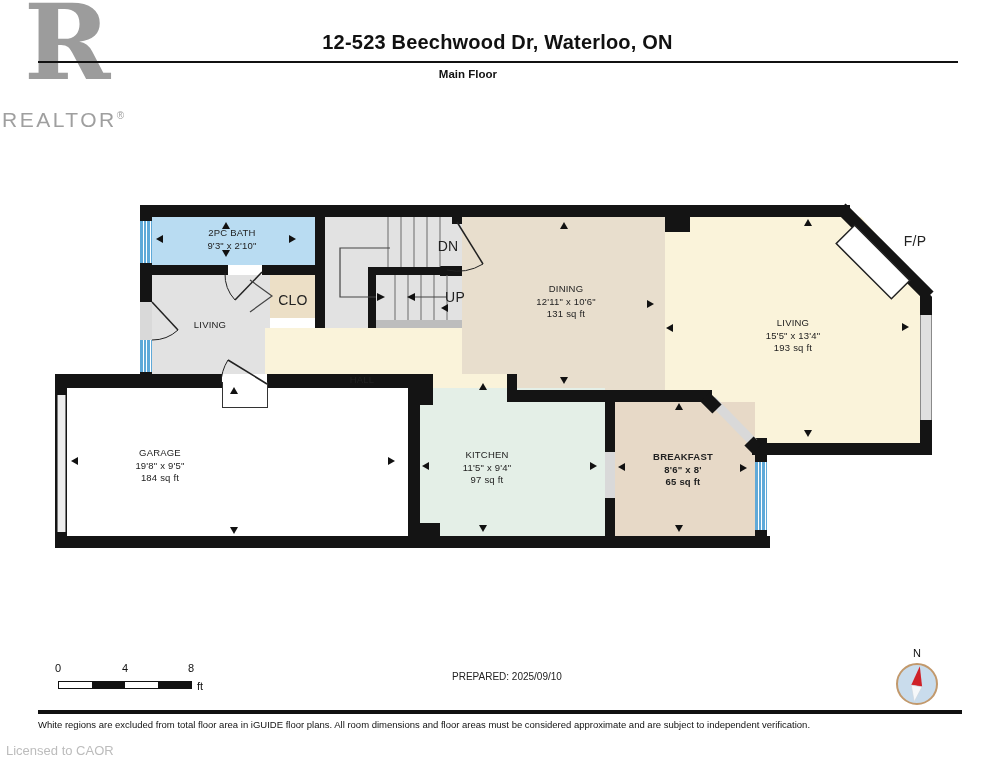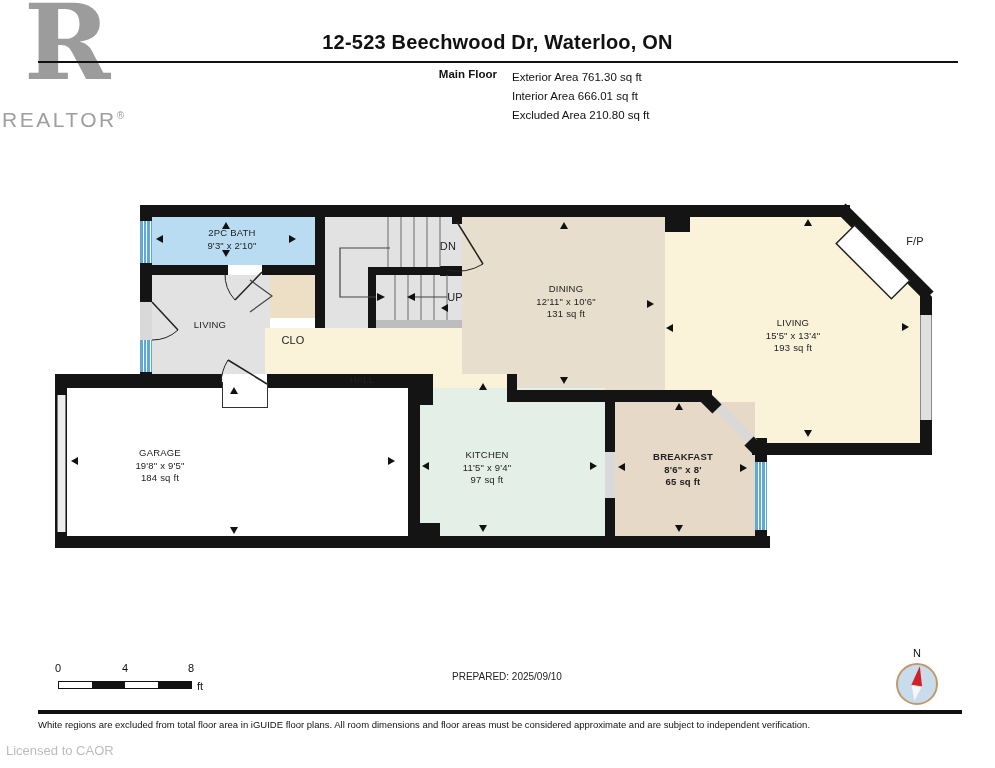--- a/index.html
+++ b/index.html
@@ -18,21 +18,21 @@
   #area-stats{position:absolute;left:512px;top:68px;font-size:11.5px;line-height:19px;}
   
   #plan{position:absolute;left:55px;top:200px;width:905px;height:365px;}
   .room{position:absolute;}
   .wall{position:absolute;background:#141414;}
   .win-blue{position:absolute;background:repeating-linear-gradient(90deg,#5fa9d8 0 2.6px,#ffffff 2.6px 3.6px);}
   .win-gray{position:absolute;background:#e0e0e0;border-left:1px solid #8a8a8a;border-right:1px solid #8a8a8a;box-sizing:border-box;}
   .opening{position:absolute;background:#d9d9d9;}
   .rlabel{position:absolute;transform:translate(-50%,-50%);text-align:center;font-size:9.5px;
           line-height:1.32;color:#222;white-space:nowrap;letter-spacing:.2px;}
-  .rlabel.sm{font-size:11px;}
+  .rlabel.sm{font-size:14px;}
   #svg-overlay{position:absolute;left:0;top:0;pointer-events:none;}
   .arr{position:absolute;width:0;height:0;}
   .arr-up{border-left:4.5px solid transparent;border-right:4.5px solid transparent;border-bottom:7px solid #111;}
   .arr-down{border-left:4.5px solid transparent;border-right:4.5px solid transparent;border-top:7px solid #111;}
   .arr-left{border-top:4.5px solid transparent;border-bottom:4.5px solid transparent;border-right:7px solid #111;}
   .arr-right{border-top:4.5px solid transparent;border-bottom:4.5px solid transparent;border-left:7px solid #111;}
   #garage-door{position:absolute;left:2px;top:195px;width:9px;height:137px;background:#ededed;
                border-left:1px solid #7a7a7a;border-right:1px solid #7a7a7a;box-sizing:border-box;}
   #step-box{position:absolute;left:167px;top:182px;width:46px;height:26px;background:#fff;
             border:1.5px solid #333;border-top:none;box-sizing:border-box;}
@@ -51,25 +51,20 @@
 </head>
 <body>
 
 <div id="page">
 
   <div id="logo-r">R</div>
   <div id="logo-brand"><span>REALTOR</span><sup>®</sup></div>
   <div id="page-title">12-523 Beechwood Dr, Waterloo, ON</div>
   <div id="title-rule"></div>
   <div id="floor-label">Main Floor</div>
-  <div id="area-stats">
-    <div>Exterior Area 761.30 sq ft</div>
-    <div>Interior Area 666.01 sq ft</div>
-    <div>Excluded Area 210.80 sq ft</div>
-  </div>
 
   <div id="plan">
 
     <div class="room" style="left:610px;top:17px;width:267px;height:226px;background:#faf3da;"></div>
     <div class="room" style="left:97px;top:17px;width:163px;height:48px;background:#b9dcf2;"></div>
     <div class="room" style="left:270px;top:17px;width:137px;height:111px;background:#e2e2e2;"></div>
     <div class="room" style="left:321px;top:120px;width:86px;height:8px;background:#bdbdbd;"></div>
     <div class="room" style="left:97px;top:75px;width:118px;height:99px;background:#e2e2e2;"></div>
     <div class="room" style="left:215px;top:75px;width:45px;height:43px;background:#ecdfc6;"></div>
     <div class="room" style="left:210px;top:128px;width:197px;height:46px;background:#faf3da;"></div>
@@ -160,21 +155,21 @@
       <line x1="657" y1="200" x2="699" y2="243" stroke="#d9d9d9" stroke-width="9"></line>
       <line x1="650" y1="197" x2="662" y2="209" stroke="#141414" stroke-width="13"></line>
       <line x1="694" y1="241" x2="702" y2="249" stroke="#141414" stroke-width="13"></line>
     </svg>
 
     <div class="rlabel" style="left:177px;top:40px;">
       <div>2PC BATH</div>
       <div>9'3" x 2'10"</div>
     </div>
     <div class="rlabel" style="left:155px;top:125px;">LIVING</div>
-    <div class="rlabel sm" style="left:238px;top:100px;margin-top:40px;">CLO</div>
+    <div class="rlabel sm" style="left:238px;top:100px;">CLO</div>
     <div class="rlabel" style="left:307px;top:152px;margin-top:28px;">HALL</div>
     <div class="rlabel sm" style="left:393px;top:46px;">DN</div>
     <div class="rlabel sm" style="left:400px;top:97px;">UP</div>
     <div class="rlabel" style="left:511px;top:102px;">
       <div>DINING</div>
       <div>12'11" x 10'6"</div>
       <div>131 sq ft</div>
     </div>
     <div class="rlabel" style="left:738px;top:136px;">
       <div>LIVING</div>

